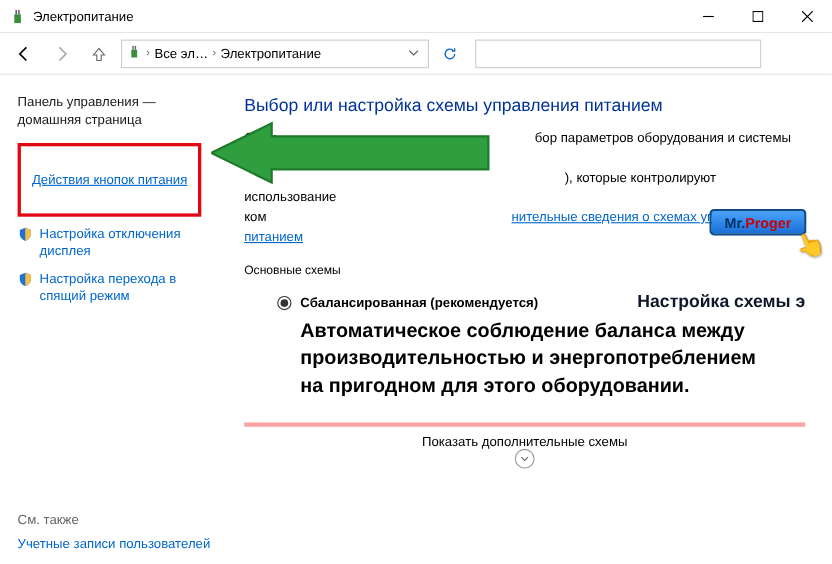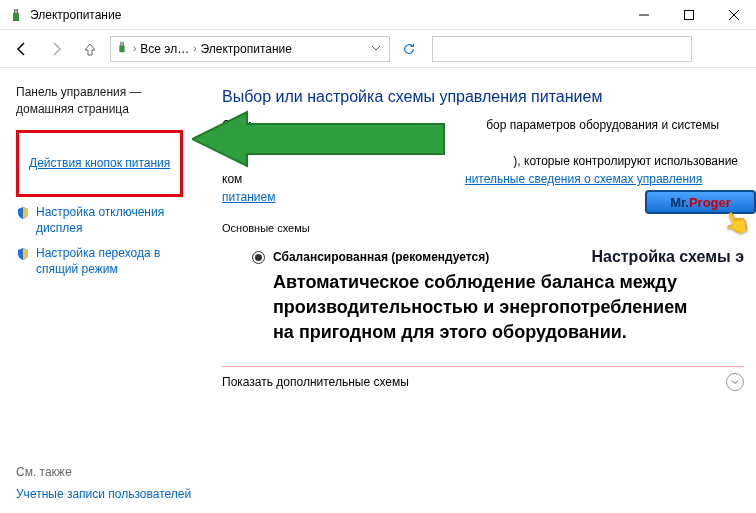--- a/index.html
+++ b/index.html
@@ -22,37 +22,37 @@
     .body { display: flex; height: calc(100% - 68px); }
     .sidebar { width: 198px; padding: 16px 10px 10px 16px; font-size: 12px; }
     .sb-head { color: #1a1a1a; font-size: 12px; margin-bottom: 12px; line-height: 1.4; }
     .sb-item { display: flex; align-items: flex-start; gap: 6px; margin-bottom: 10px; }
     .sb-item .ic { width: 14px; height: 14px; flex-shrink: 0; margin-top: 1px; }
     .sb-link { color: #0066cc; line-height: 1.3; cursor: pointer; }
     .sb-highlight { border: 3px solid #e30613; padding: 23px 10px; display: inline-block; margin-bottom: 8px; }
     .sb-highlight .sb-link { text-decoration: underline; }
     .sb-footer { position: absolute; bottom: 10px; left: 16px; font-size: 12px; }
     .sb-footer .ft-head { color: #666; margin-bottom: 8px; }
-    .main { flex: 1; padding: 20px 12px 10px 24px; position: relative; }
+    .main { flex: 1; padding: 20px 24px 10px 24px; position: relative; }
     .main h1 { color: #003399; font-size: 16px; font-weight: 400; margin-bottom: 10px; }
     .desc { font-size: 12px; line-height: 1.5; color: #000; margin-bottom: 16px; }
     .desc a { color: #0066cc; text-decoration: underline; }
     .section-head { font-size: 11px; margin-bottom: 14px; }
     .plan { margin-left: 30px; margin-bottom: 18px; font-weight: bold; }
     .plan-head { display: flex; align-items: center; gap: 8px; }
     .radio { width: 13px; height: 13px; border: 1px solid #333; border-radius: 50%; display: inline-flex; align-items: center; justify-content: center; flex-shrink: 0; }
     .radio.checked::after { content: ""; width: 7px; height: 7px; background: #333; border-radius: 50%; }
     .plan-name { font-size: 12px; }
     .plan-link { color: #0f172a; margin-left: auto; font-size: 16px; cursor: pointer; }
     .plan-desc { font-size: 18px; color: #000; margin-left: 21px; margin-top: 4px; line-height: 1.4; max-width: 430px; }
-    .expand-row { display: flex; align-items: center; justify-content: space-between; padding: 6px 0; border-top: 1px solid #fca5a5; margin-top: 20px; }
+    .expand-row { display: flex; align-items: center; justify-content: space-between; padding: 6px 0; border-top: 4px solid #fca5a5; margin-top: 20px; flex-direction: column; }
     .chev-circle { width: 18px; height: 18px; border: 1px solid #999; border-radius: 50%; display: flex; align-items: center; justify-content: center; }
     .arrow-overlay { position: absolute; left: 192px; top: 108px; pointer-events: none; }
     .watermark { position: absolute; right: 8px; top: 190px; width: 103px; height: 40px; }
-    .watermark .badge { background: linear-gradient(#4aa3ff, #1a6fd6); border: 2px solid #0b4c8b; border-radius: 4px; width: 111px; height: 24px; display: flex; align-items: center; justify-content: center; font-weight: bold; font-size: 13px; color: #002b5c; }
+    .watermark .badge { background: linear-gradient(#4aa3ff, #1a6fd6); border: 2px solid #0b4c8b; border-radius: 4px; width: 88px; height: 24px; display: flex; align-items: center; justify-content: center; font-weight: bold; font-size: 13px; color: #002b5c; }
     .watermark .badge span:first-child { color: #003366; }
     .watermark .hand { position: absolute; right: -2px; bottom: -6px; font-size: 22px; transform: rotate(-20deg); filter: drop-shadow(0 1px 1px rgba(0,0,0,.4)); }
   </style>
 </head>
 <body>
 
 <div class="titlebar">
   <span class="icon">
     <svg viewBox="0 0 16 16">
         <rect x="5" y="6" width="6" height="8" fill="#3a8f3a"></rect>

